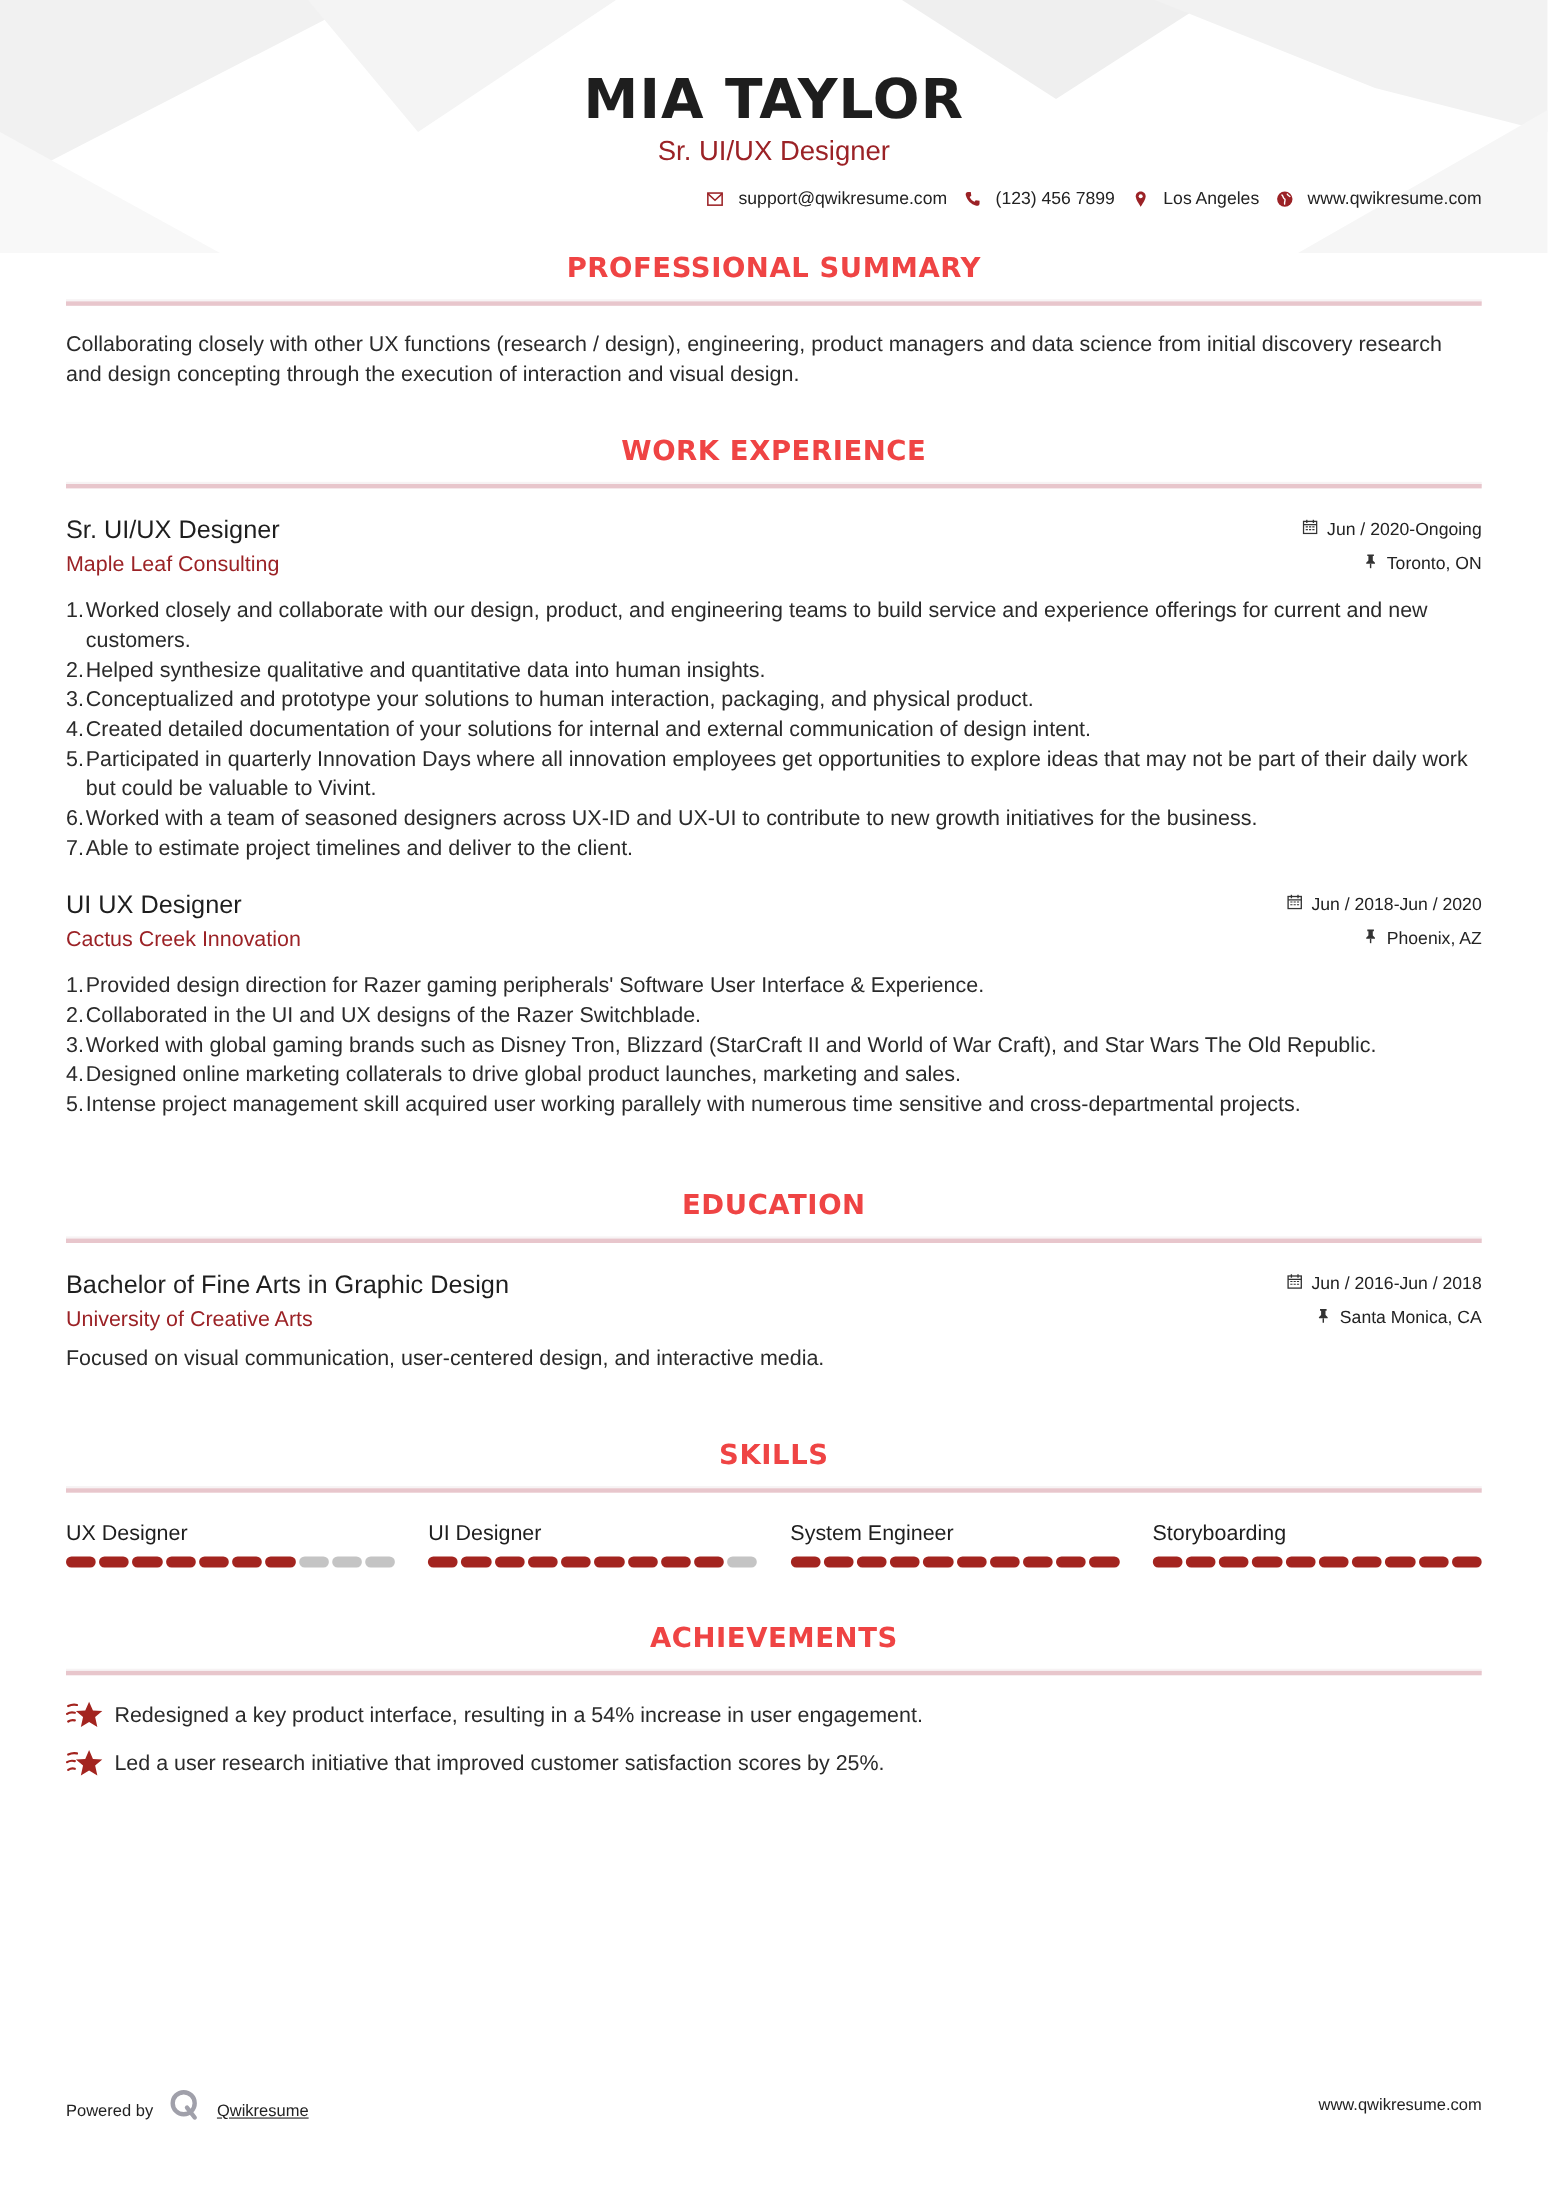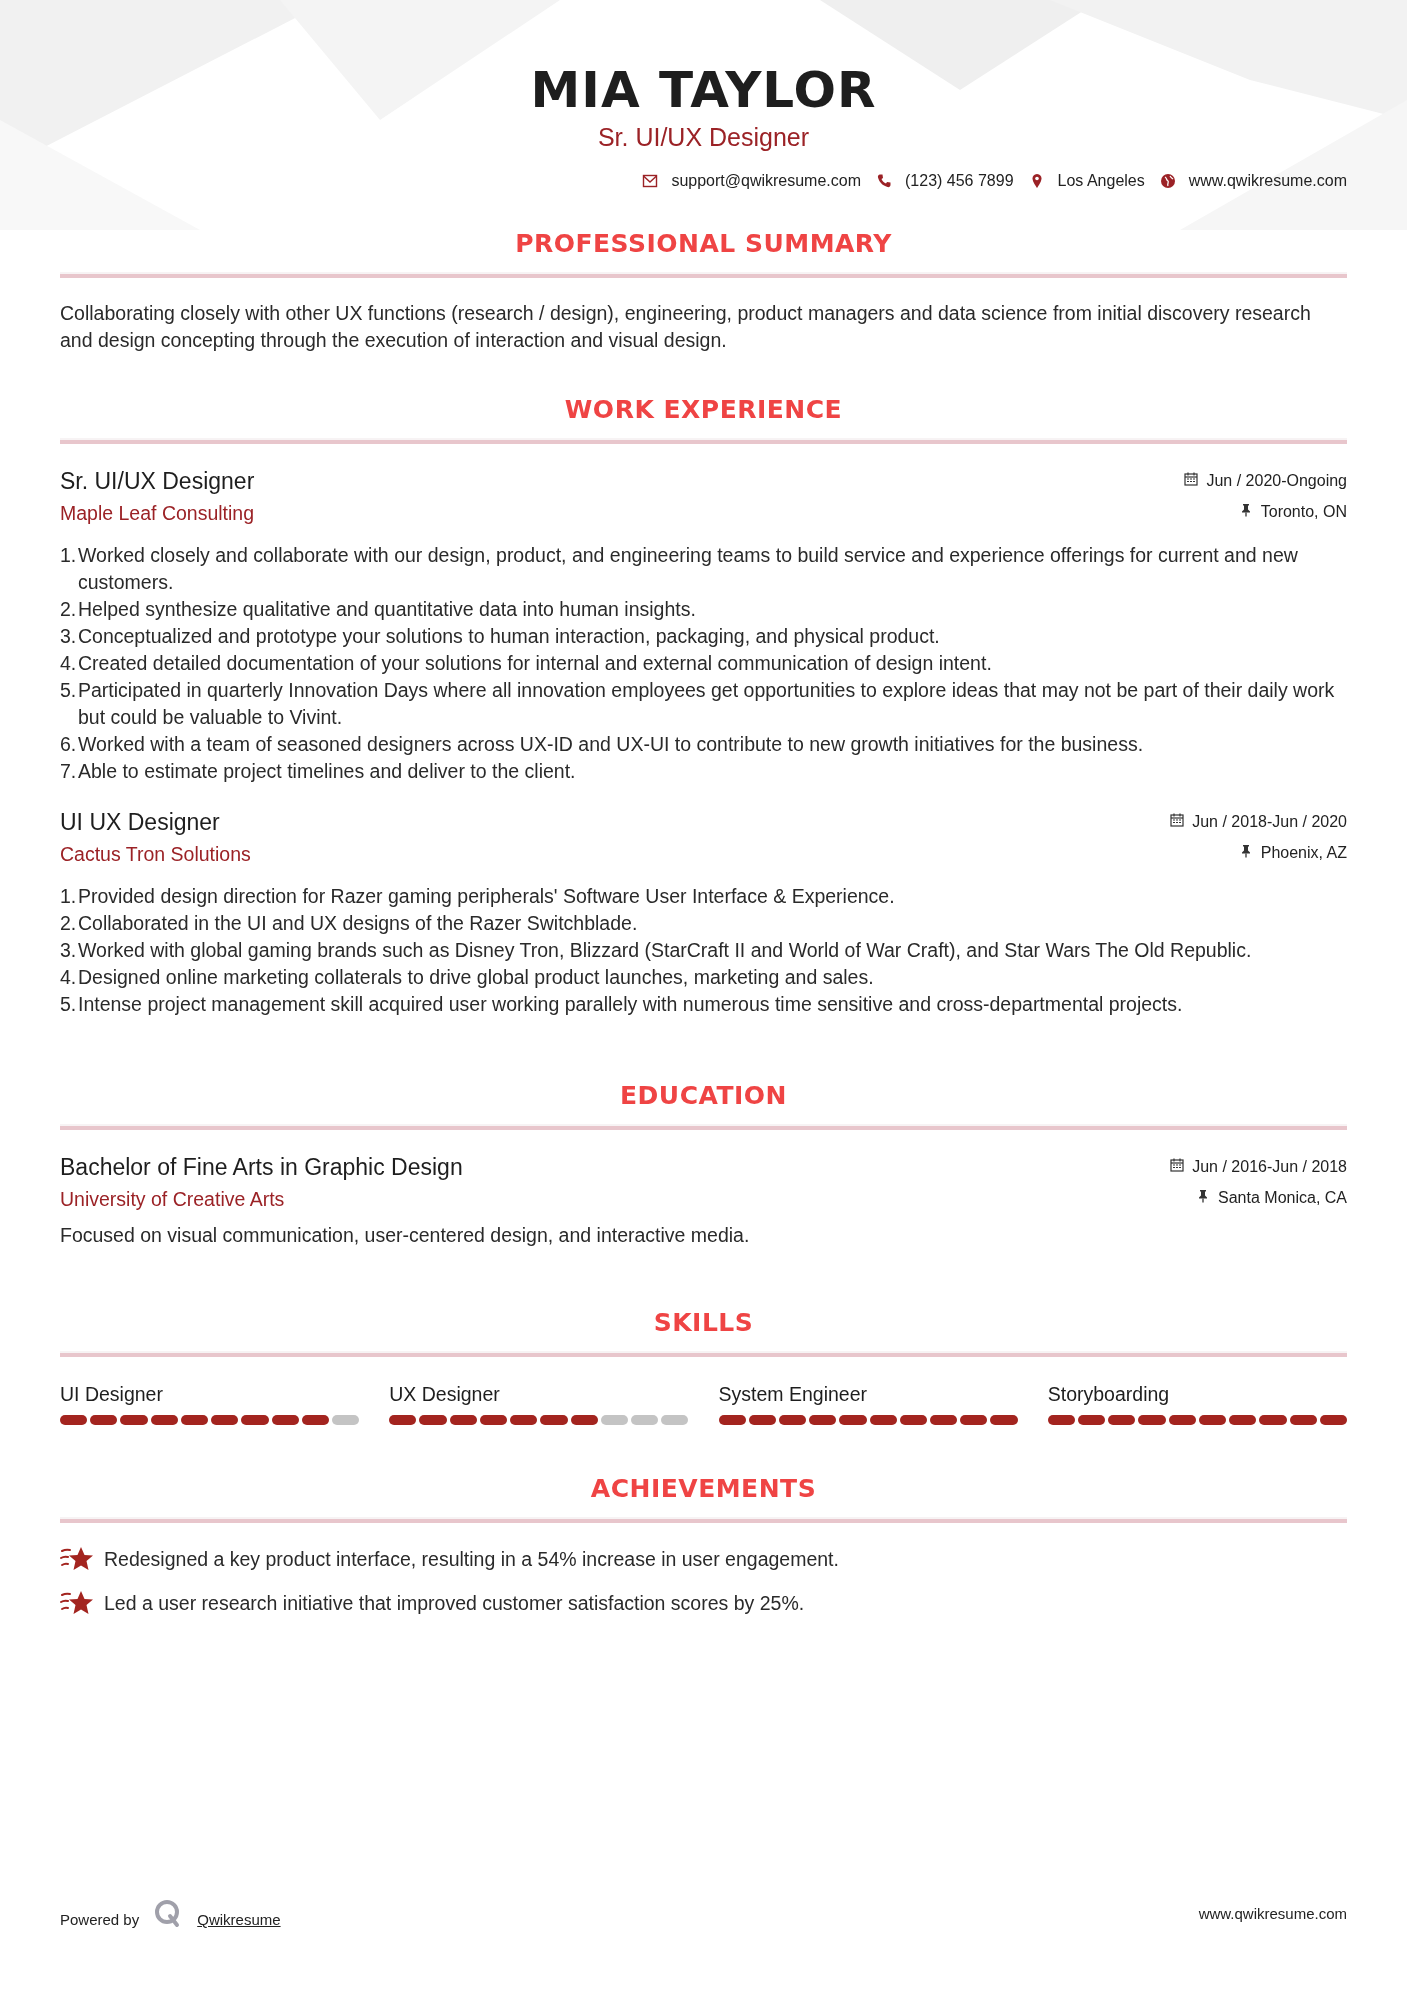--- a/index.html
+++ b/index.html
@@ -209,21 +209,21 @@
                 <rect x="1" y="2" width="12" height="11" fill="none" stroke="#333" stroke-width="1.2"></rect>
                 <line x1="1" y1="5" x2="13" y2="5" stroke="#333" stroke-width="1.2"></line>
                 <line x1="4" y1="0.5" x2="4" y2="3.5" stroke="#333" stroke-width="1.2"></line>
                 <line x1="10" y1="0.5" x2="10" y2="3.5" stroke="#333" stroke-width="1.2"></line>
                 <path d="M3 7h2M6 7h2M9 7h2M3 9.5h2M6 9.5h2M9 9.5h2" stroke="#333" stroke-width="1"></path>
               </svg></span>
           <span>Jun / 2018-Jun / 2020</span>
         </div>
       </div>
       <div class="entry-row">
-        <div class="entry-sub">Cactus Tron Solutions</div>
+        <div class="entry-sub">Cactus Creek Innovation</div>
         <div class="meta">
           <span><svg viewBox="0 0 14 14">
                 <path d="M4 1h6v1.5H9v4l2 2v1H3v-1l2-2v-4H4z" fill="#333"></path>
                 <line x1="7" y1="9.5" x2="7" y2="13.5" stroke="#333" stroke-width="1.3"></line>
               </svg></span>
           <span>Phoenix, AZ</span>
         </div>
       </div>
       <ol class="bullets">
         <li>Provided design direction for Razer gaming peripherals' Software User Interface &amp; Experience.</li>
@@ -264,46 +264,46 @@
       </div>
       <p class="body-text edu-desc">Focused on visual communication, user-centered design, and interactive media.</p>
     </div>
   </section>
 
   <section class="section" style="margin-top:58px;">
     <h2 class="section-title">SKILLS</h2>
     <div class="section-rule"></div>
     <div class="skills">
       <div class="skill">
+        <div class="skill-name">UX Designer</div>
+        <div class="skill-bar">
+            <span class="seg"></span>
+            <span class="seg"></span>
+            <span class="seg"></span>
+            <span class="seg"></span>
+            <span class="seg"></span>
+            <span class="seg"></span>
+            <span class="seg"></span>
+            <span class="seg off"></span>
+            <span class="seg off"></span>
+            <span class="seg off"></span>
+          </div>
+      </div>
+      <div class="skill">
         <div class="skill-name">UI Designer</div>
         <div class="skill-bar">
             <span class="seg"></span>
             <span class="seg"></span>
             <span class="seg"></span>
             <span class="seg"></span>
             <span class="seg"></span>
             <span class="seg"></span>
             <span class="seg"></span>
             <span class="seg"></span>
             <span class="seg"></span>
-            <span class="seg off"></span>
-          </div>
-      </div>
-      <div class="skill">
-        <div class="skill-name">UX Designer</div>
-        <div class="skill-bar">
-            <span class="seg"></span>
-            <span class="seg"></span>
-            <span class="seg"></span>
-            <span class="seg"></span>
-            <span class="seg"></span>
-            <span class="seg"></span>
-            <span class="seg"></span>
-            <span class="seg off"></span>
-            <span class="seg off"></span>
             <span class="seg off"></span>
           </div>
       </div>
       <div class="skill">
         <div class="skill-name">System Engineer</div>
         <div class="skill-bar">
             <span class="seg"></span>
             <span class="seg"></span>
             <span class="seg"></span>
             <span class="seg"></span>

